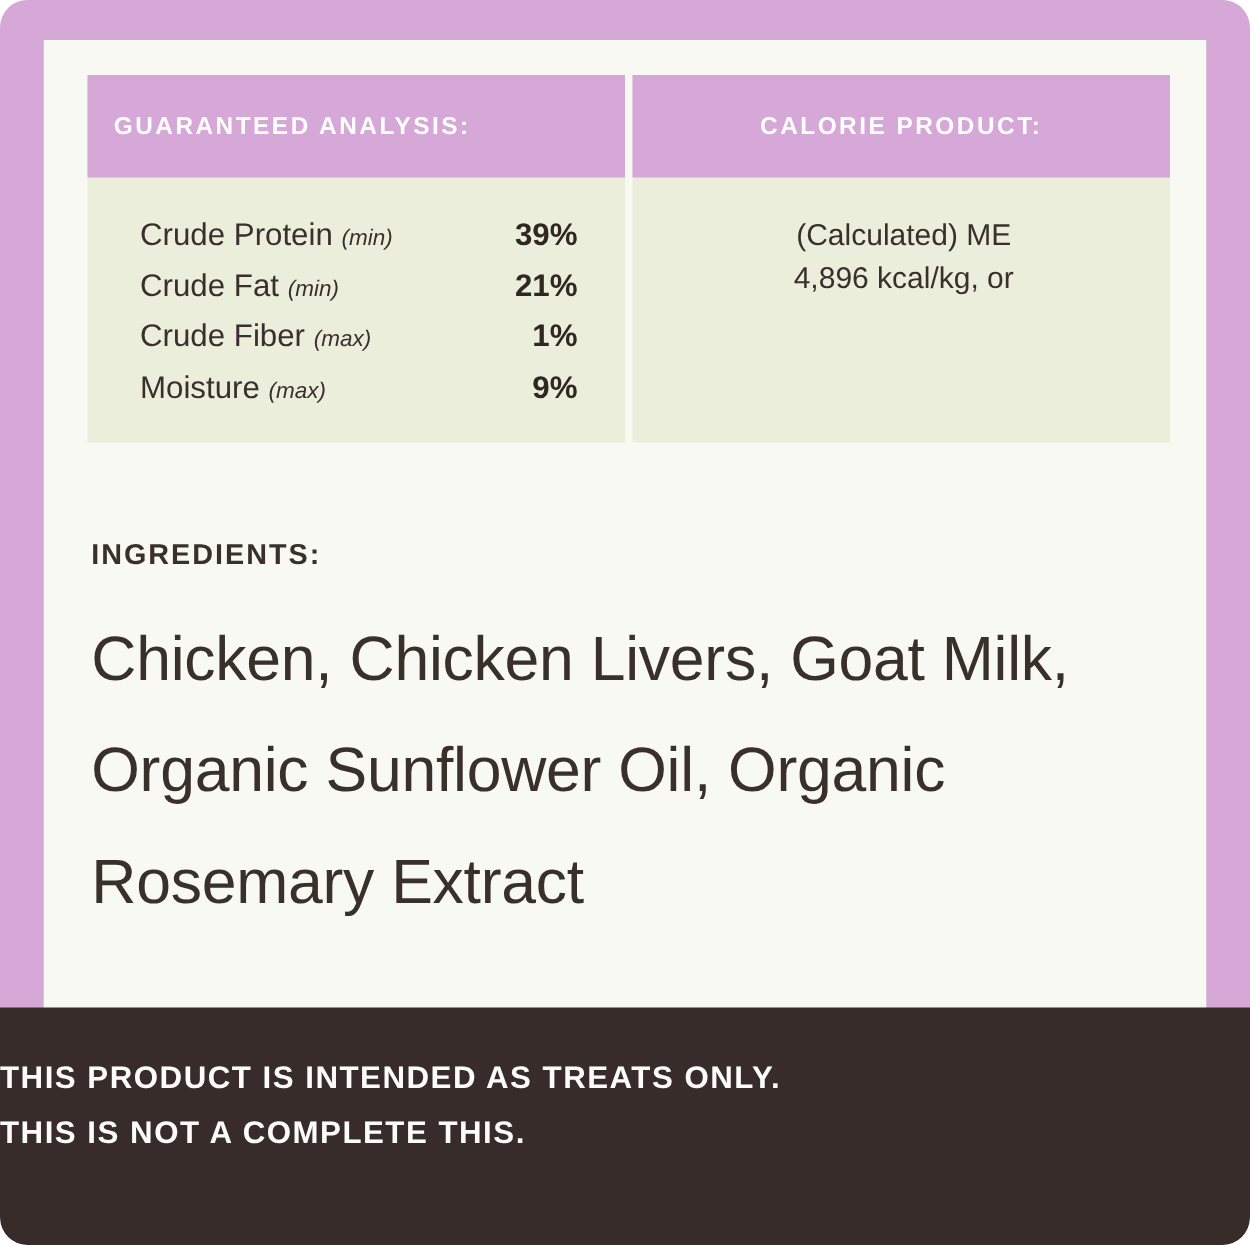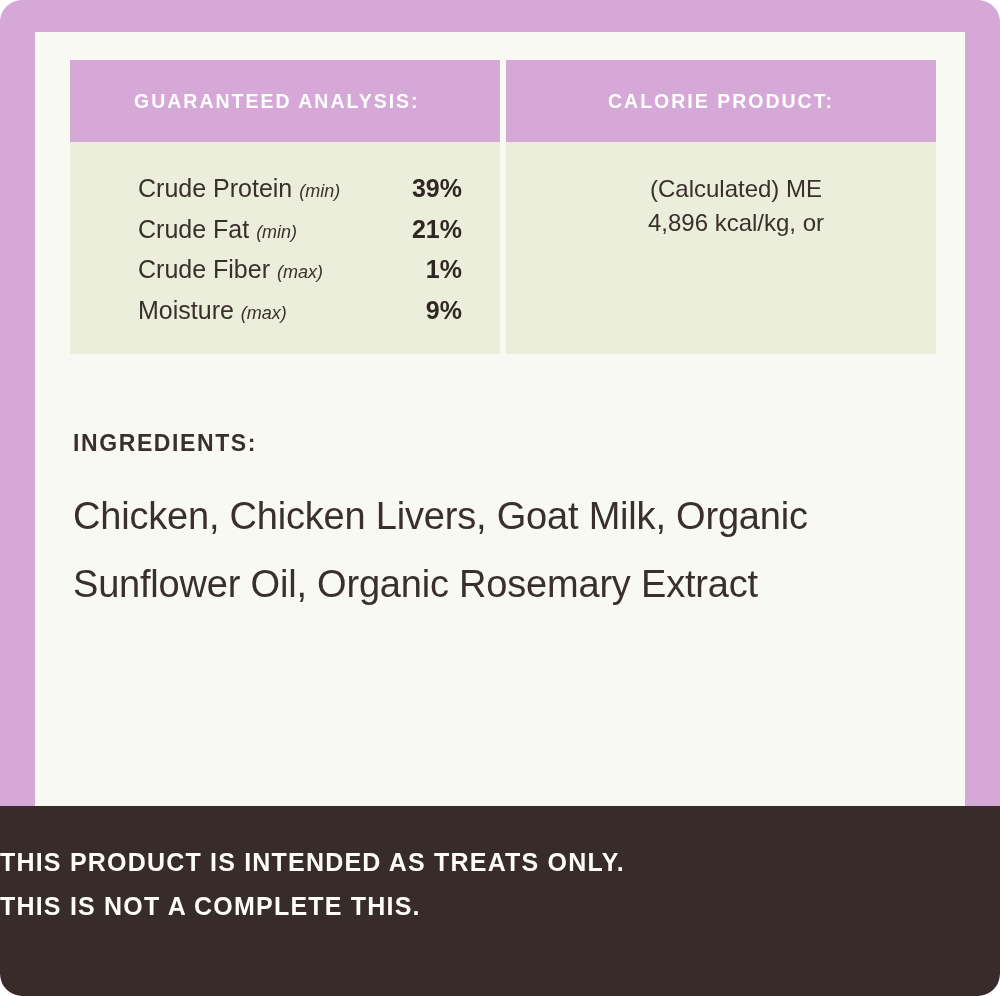--- a/index.html
+++ b/index.html
@@ -53,36 +53,35 @@
   .panel-ga    { width: 430px; }
   .panel-cal   { width: 430px; }
 
   .panel-head {
     background: #d5a8d7;
     height: 82px;
     display: flex;
     align-items: center;
     box-sizing: border-box;
   }
-  .panel-head-ga  { justify-content: flex-start; padding-left: 64px; }
+  .panel-head-ga  { justify-content: flex-start; padding-left: 21px; }
   .panel-head-cal { justify-content: center; }
 
   .panel-head-title {
     color: #ffffff;
     font-size: 19.5px;
     font-weight: 700;
     letter-spacing: 2.0px;
     white-space: nowrap;
   }
 
   .panel-body {
     flex: 1;
     padding: 26px 38px 24px 42px;
     box-sizing: border-box;
-    margin-left: 26px;
   }
 
   
   .ga-table {
     width: 100%;
     border-collapse: collapse;
   }
   .ga-table td {
     padding: 0;
     vertical-align: baseline;
@@ -138,21 +137,21 @@
   }
   .ing-heading {
     color: #3a302b;
     font-size: 23px;
     font-weight: 700;
     letter-spacing: 1.6px;
   }
   .ing-body {
     margin-top: 26px;
     color: #39302c;
-    font-size: 38px;
+    font-size: 50px;
     font-weight: 400;
     line-height: 1.78;
     letter-spacing: -0.2px;
     max-width: 835px;
   }
 
   
   .footer {
     position: absolute;
     left: 0;

